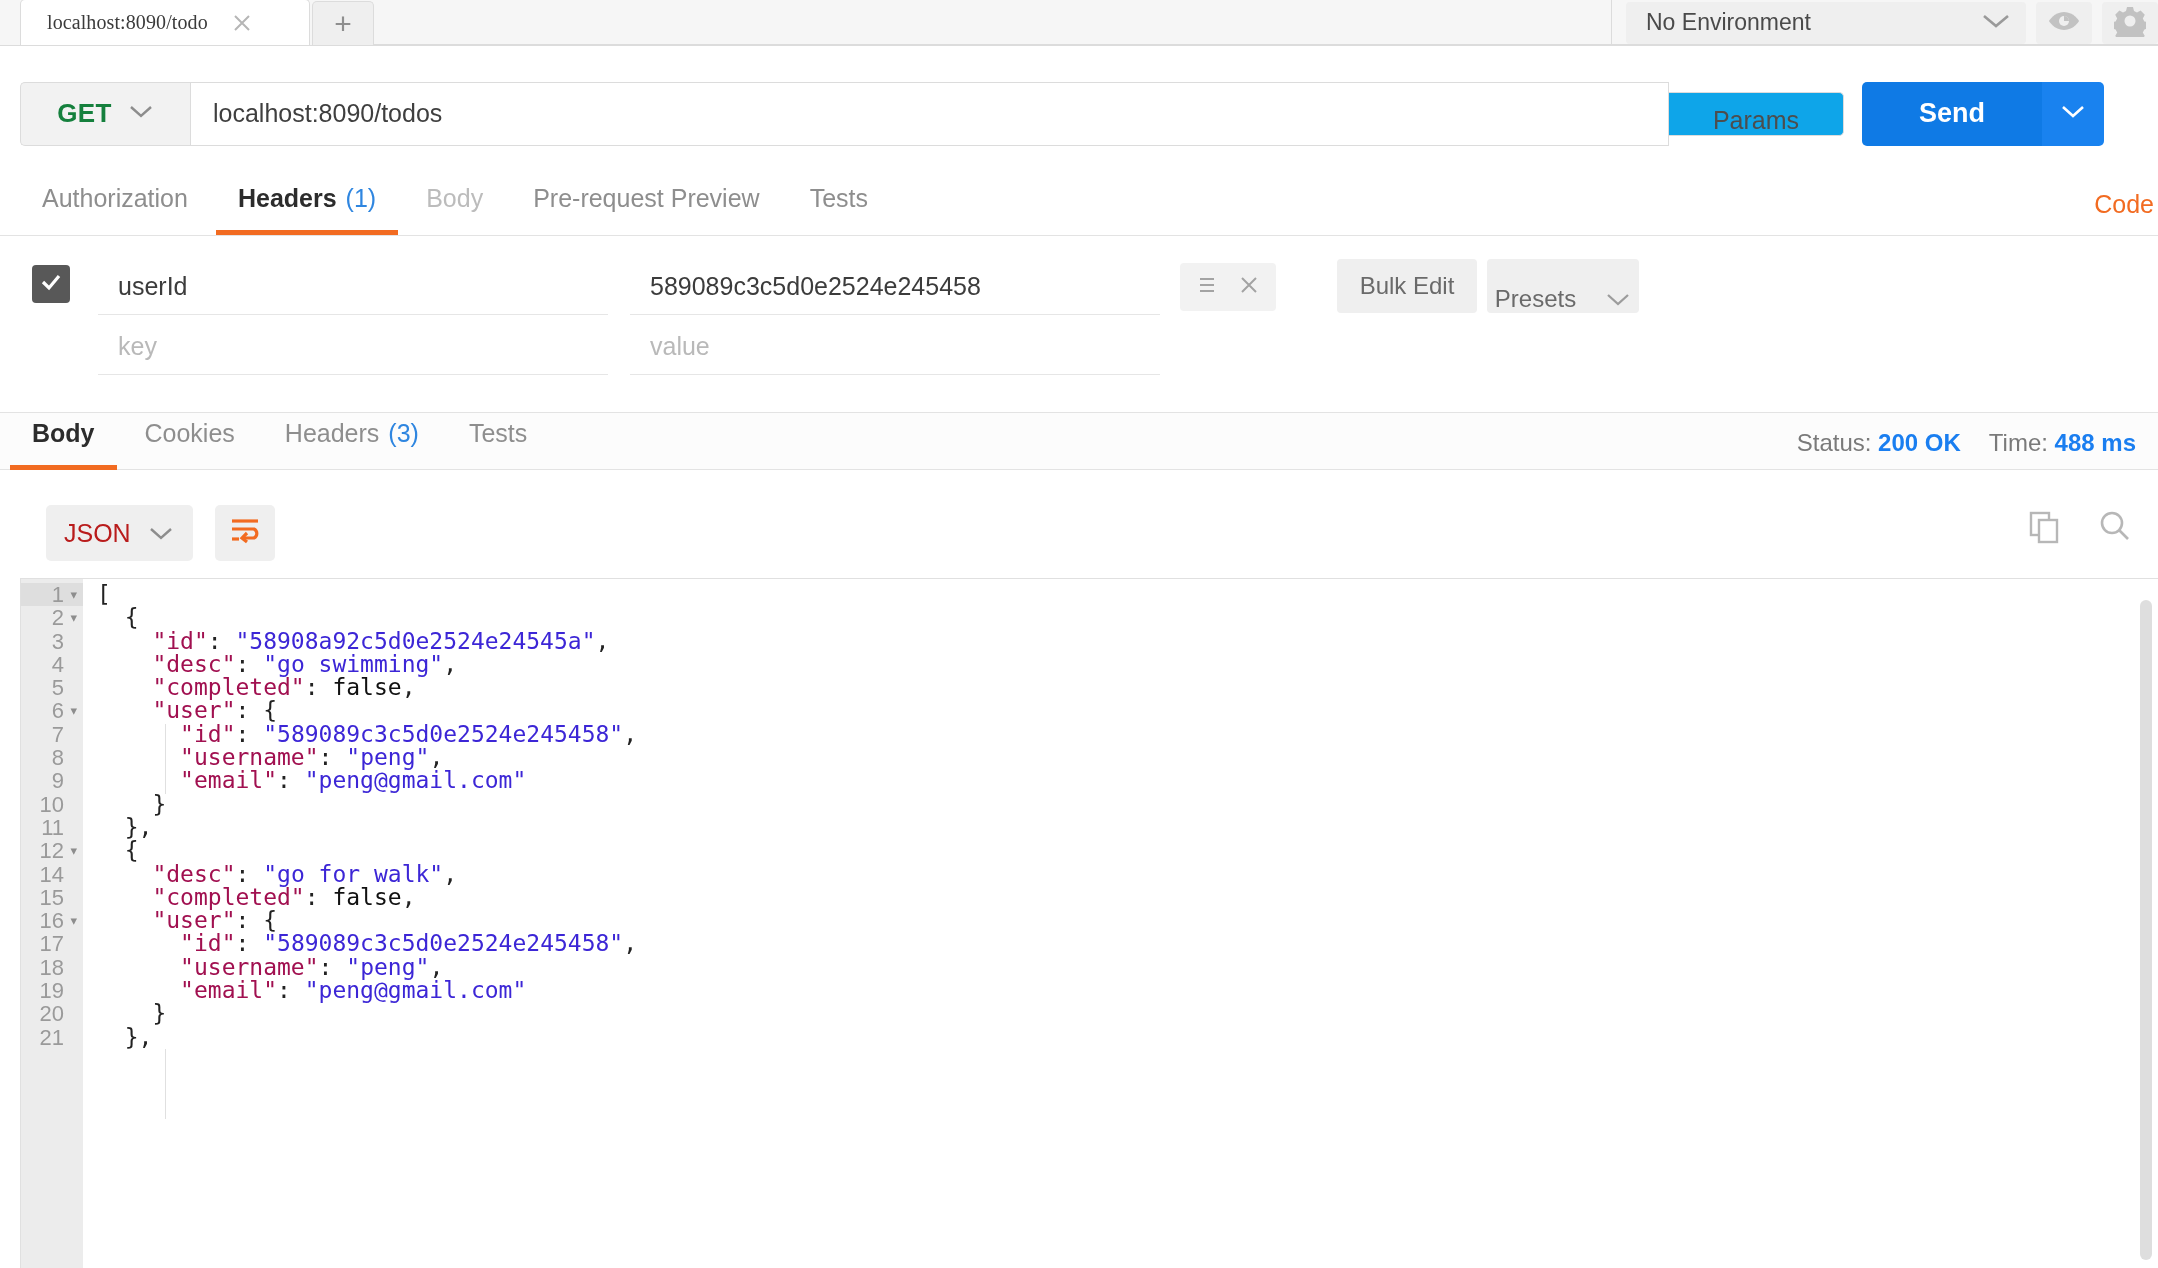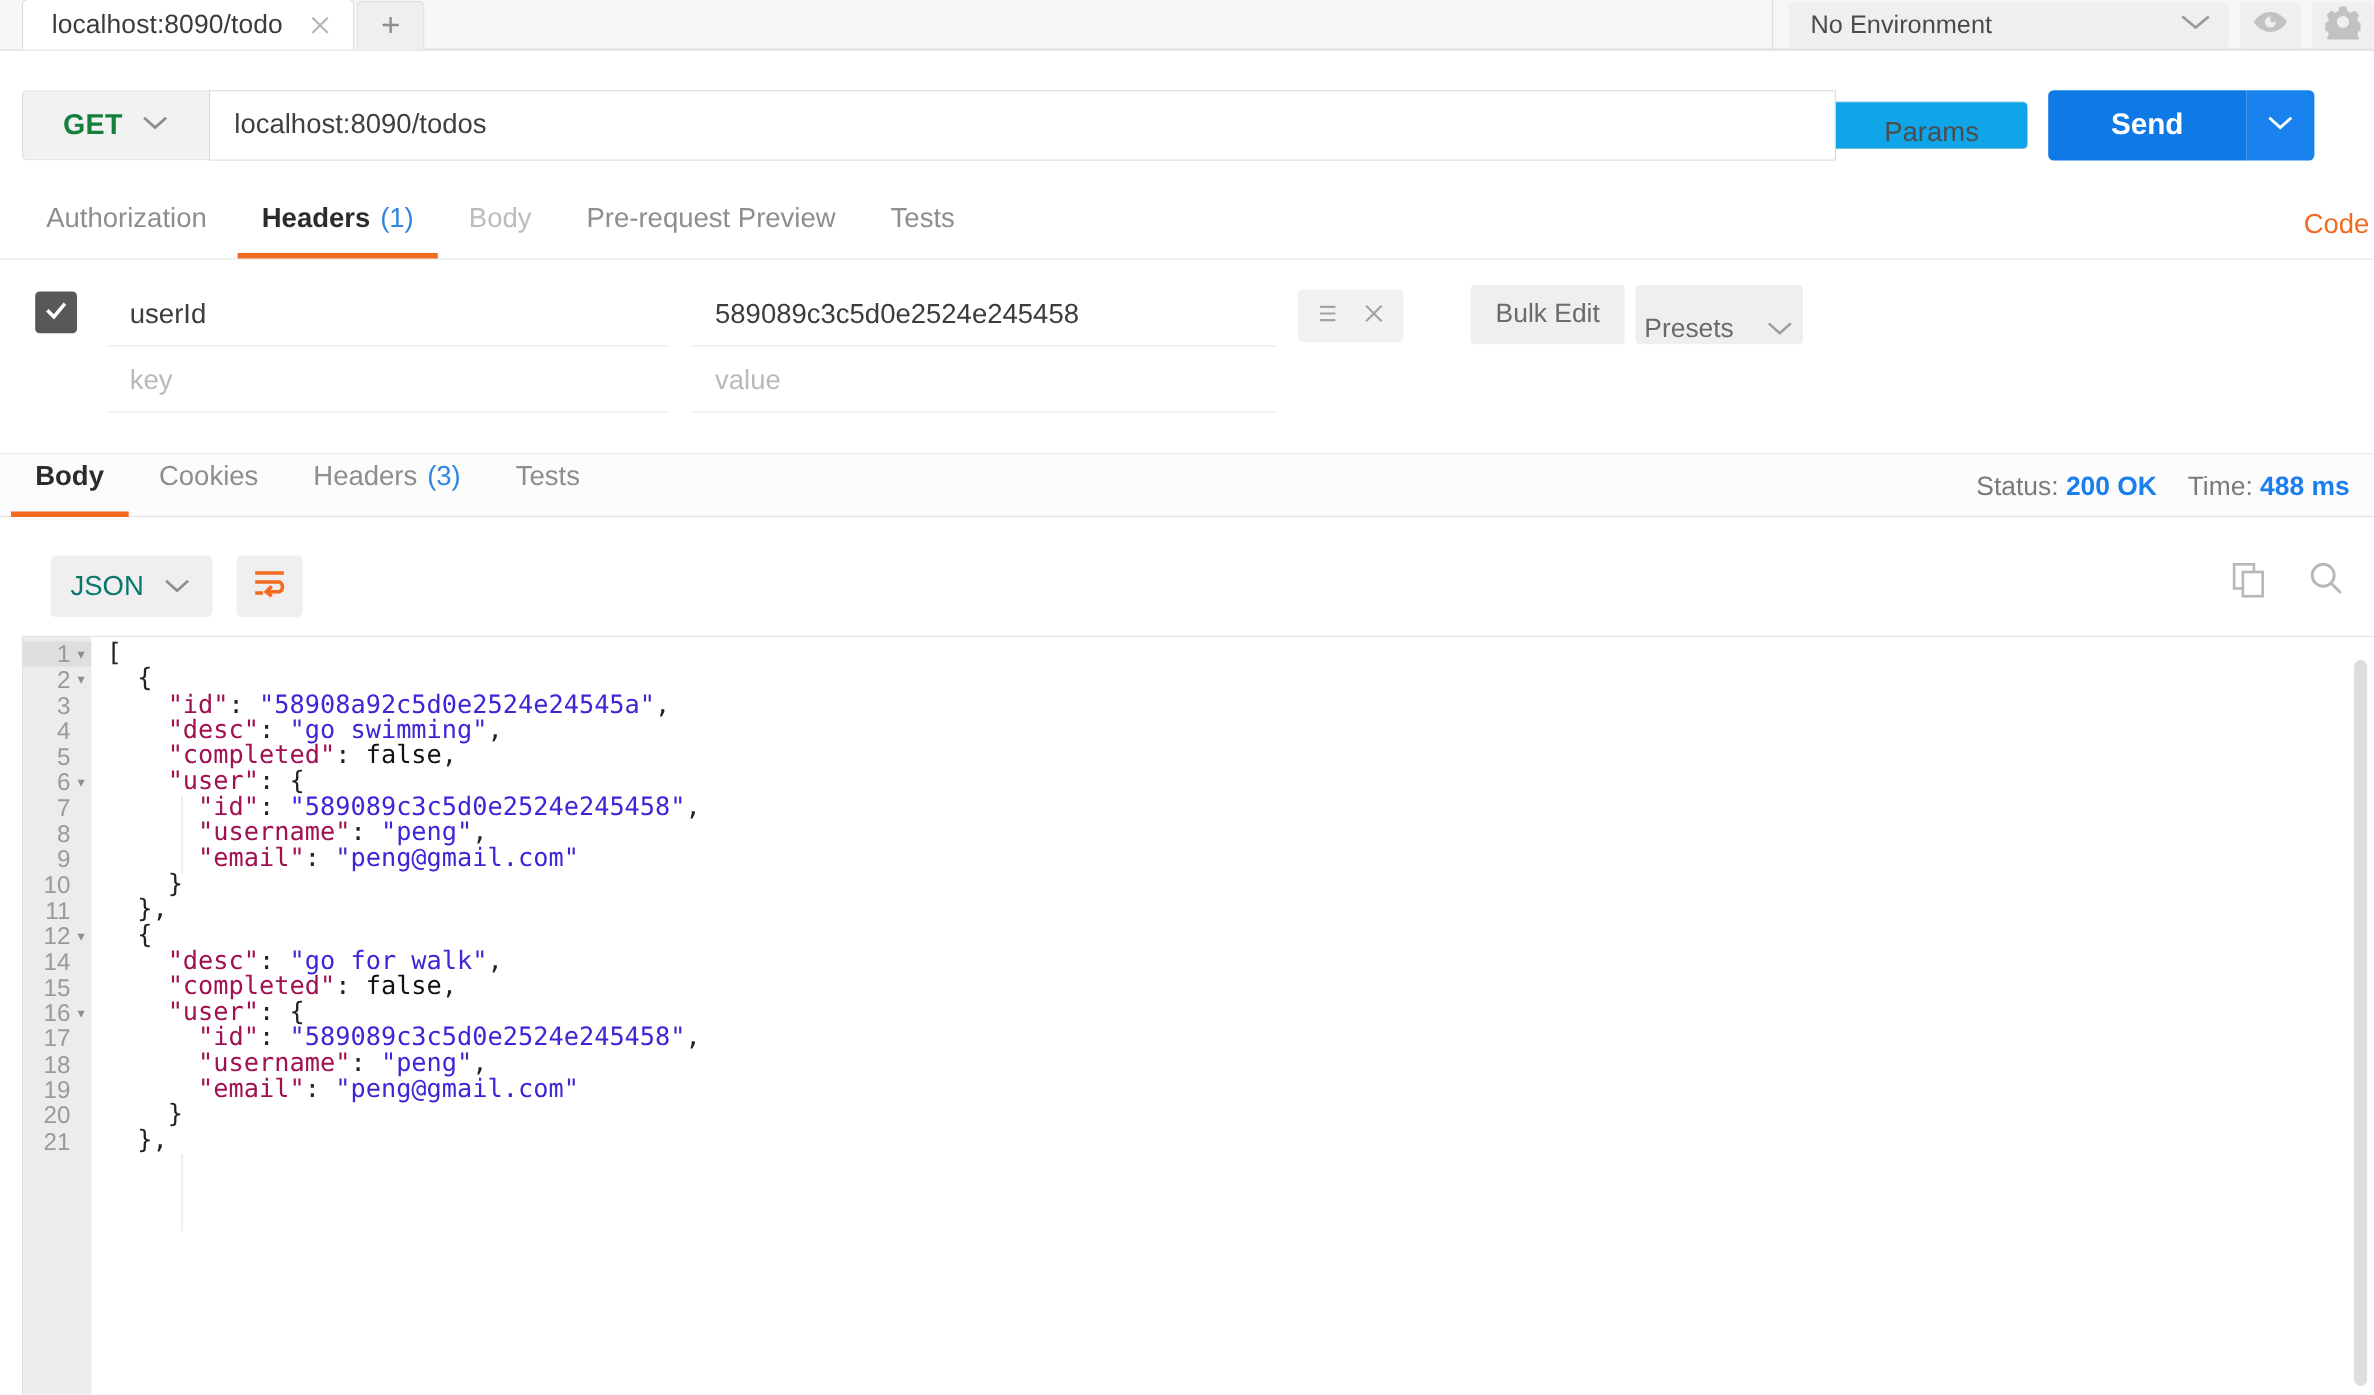--- a/index.html
+++ b/index.html
@@ -25,22 +25,23 @@
     height: 46px; min-width: 290px;
     background: #ffffff;
     border: 1px solid #dcdcdc; border-bottom: none;
     border-top-left-radius: 5px; border-top-right-radius: 5px;
     display: flex; align-items: center;
     padding: 0 18px 0 26px;
     margin-left: 20px;
     position: relative; z-index: 3;
   }
   .req-tab-label {
-    font-size: 24px; color: #3b3b3b; letter-spacing: .1px;
+    font-size: 20px; color: #3b3b3b; letter-spacing: .1px;
     white-space: nowrap;
+    font-family: Liberation Serif, serif;
   }
   .req-tab-close {
     margin-left: 22px; width: 24px; height: 24px;
     display:flex; align-items:center; justify-content:center;
     color:#b6b6b6; font-size: 26px; line-height: 1; font-weight: 300;
   }
   .new-tab {
     height: 44px; width: 62px; margin-left: 2px;
     background: #efefef; border: 1px solid #dcdcdc; border-bottom: none;
     border-top-left-radius: 5px; border-top-right-radius: 5px;
@@ -209,21 +210,21 @@
     display:flex; align-items:center; padding: 4px;
   }
   .seg-item {
     height: 48px; padding: 0 22px; border-radius:4px;
     display:flex; align-items:center; font-size:25px; color:#b0b0b0;
   }
   .seg-item.active { background:#ffffff; color:#333; }
   .fmt-sel {
     margin-left: 26px; height:56px; background:#efefef; border-radius:5px;
     display:flex; align-items:center; gap:16px; padding: 0 18px;
-    font-size:25px; color:#0f766e;
+    font-size:25px; color:#b91c1c;
   }
   .wrap-btn {
     margin-left: 22px; width: 60px; height:56px; background:#efefef;
     border-radius:5px; display:flex; align-items:center; justify-content:center;
   }
   .right-icons {
     position:absolute; right: 26px; top: 18px;
     display:flex; align-items:center; gap: 34px;
   }
 

